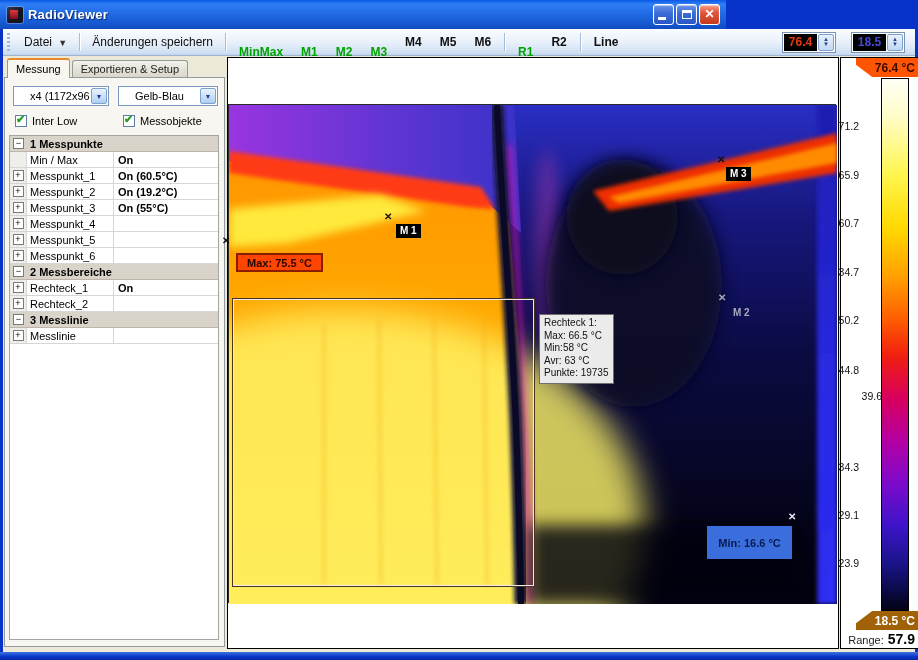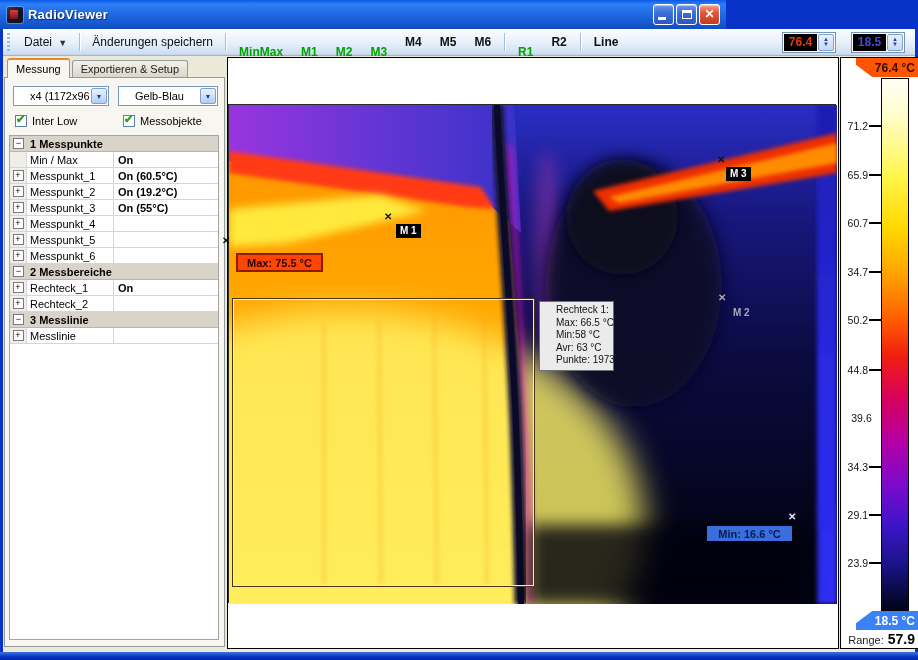--- a/index.html
+++ b/index.html
@@ -105,48 +105,48 @@
     border:1px solid #2A2A2A; overflow:visible; }
   #thermal svg { position:absolute; left:0; top:0; display:block; }
 
   .mk { position:absolute; font-size:10px; font-weight:bold; line-height:10px; z-index:5; }
   .mk-label { position:absolute; background:#000; color:#fff; font-size:10px; font-weight:bold;
     padding:1px 4px 2px; z-index:5; }
   .mk-label-ghost { position:absolute; color:#A9A9BC; font-size:10px; font-weight:bold; z-index:5; }
   #max-tag { position:absolute; left:7px; top:148px; width:87px; height:19px; background:#FF4502;
     border:2px solid #8A1C00; color:#2A0500; font-size:11px; font-weight:bold;
     display:flex; align-items:center; justify-content:center; z-index:5; }
-  #min-tag { position:absolute; left:478px; top:421px; width:85px; height:15px; background:#3A6EDC;
+  #min-tag { position:absolute; left:478px; top:421px; width:85px; height:33px; background:#3A6EDC;
     color:#0A1A50; font-size:11px; font-weight:bold;
     display:flex; align-items:center; justify-content:center; z-index:5; }
   #measure-rect { position:absolute; left:4px; top:194px; width:301px; height:287px;
     border:1px solid #ECECEC; box-shadow:0 0 0 1px #4A3220; z-index:4; cursor:move; }
-  #rect-tooltip { position:absolute; left:310px; top:196px; width:75px; background:#EBEBEB;
-    border:1px solid #6E6E6E; padding:2px 16px 3px; font-size:10px; line-height:12.5px;
+  #rect-tooltip { position:absolute; left:310px; top:209px; width:75px; background:#EBEBEB;
+    border:1px solid #6E6E6E; padding:2px 4px 3px; font-size:10px; line-height:12.5px;
     color:#101010; z-index:6; white-space:nowrap; }
 
   
   #scale-panel { position:absolute; left:837px; top:1px; width:79px; height:592px;
     border:1px solid #000; background:#fff; font-size:11px; }
   #scale-max-tag { position:absolute; right:0; top:0; width:62px; height:19px; background:#FF5502;
     clip-path:polygon(0 0,100% 0,100% 100%,26% 100%,0 35%);
     color:#3A0C00; font-weight:bold; font-size:12px; text-align:right;
     padding:3px 3px 0 0; z-index:2; }
-  #scale-min-tag { position:absolute; right:0; top:553px; width:62px; height:19px; background:#3b82f6;
+  #scale-min-tag { position:absolute; right:0; top:553px; width:62px; height:19px; background:#a16207;
     clip-path:polygon(0 65%,26% 0,100% 0,100% 100%,0 100%);
     color:#FFF; font-weight:bold; font-size:12px; text-align:right;
     padding:3px 3px 0 0; z-index:2; }
   #scale-bar { position:absolute; left:40px; top:20px; width:28px; height:535px;
     border:1px solid #000;
     background:linear-gradient(180deg,
       #FFFFF6 0%, #FFFDC9 7%, #FFF64E 18%, #FFD800 28%, #FFA000 37%,
       #FF5E00 45%, #F01E10 52%, #D8005E 60%, #B400A4 68%, #7C0ACC 76%,
       #3C14C8 84%, #1A1488 91%, #0A0A46 96%, #020210 100%); cursor:pointer; }
   .tick { position:absolute; left:0; width:41px; height:12px; display:flex;
-    align-items:center; justify-content:flex-end; }
+    align-items:flex-end; justify-content:flex-end;gap:22px; }
   .tick-label { font-size:10.5px; color:#111; }
   .tick-dash { width:13px; height:2px; background:#000; margin-left:1px; }
   #range-row { position:absolute; left:0; bottom:1px; width:100%; text-align:right;
     padding-right:3px; color:#222; }
   #range-row b { font-size:14px; color:#000; margin-left:4px; }
 
   #statusbar-border { position:absolute; left:0; top:652px; width:918px; height:8px;
     background:linear-gradient(180deg,#3C74E0,#0833C9 60%,#062A9E); }
 </style>
 </head>

